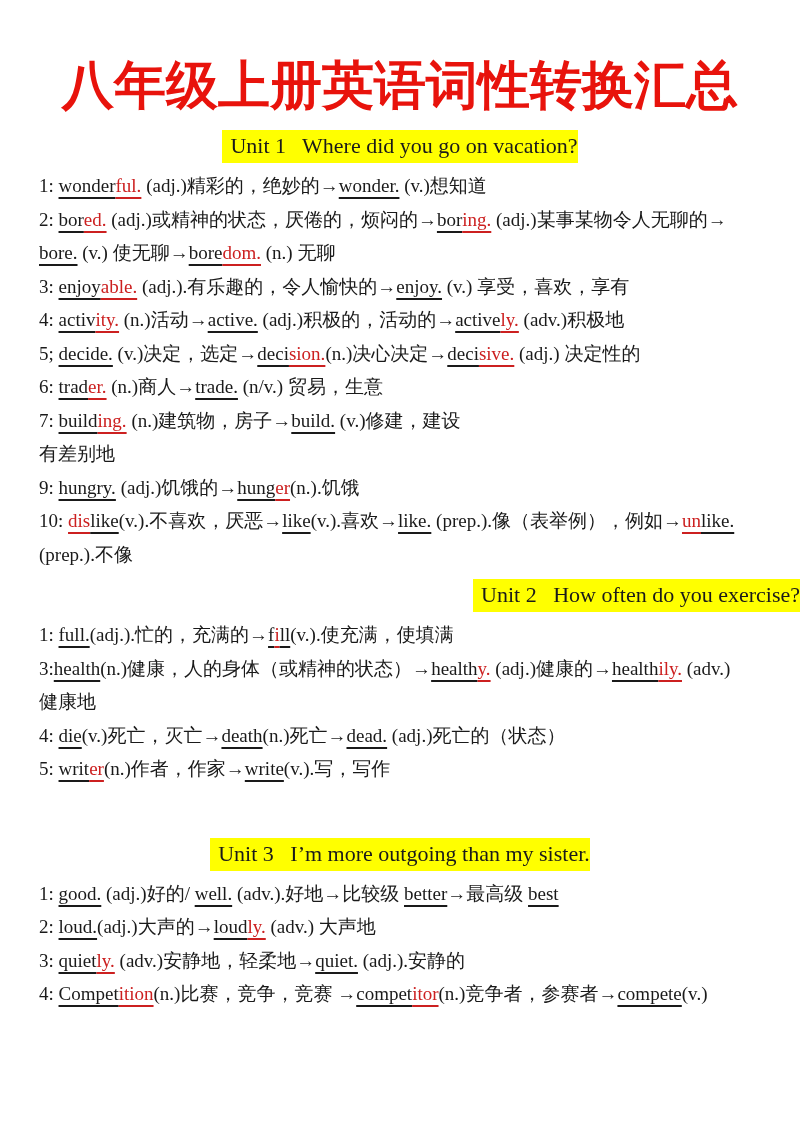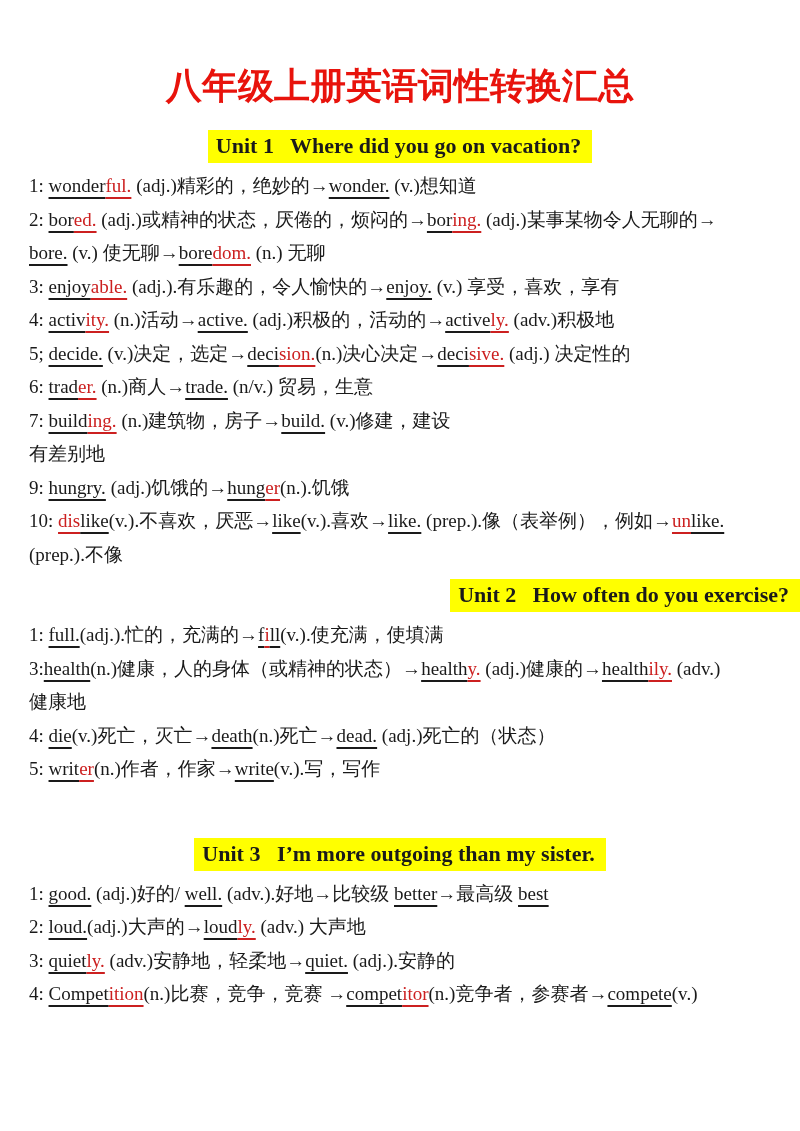--- a/index.html
+++ b/index.html
@@ -15,45 +15,45 @@
     height:1131px;
     margin:0 auto;
     background:#ffffff;
     overflow:hidden;
     font-family:"Liberation Serif","DejaVu Serif",serif;
     color:var(--ink);
   }
   .doc-title{
     margin:58px 0 0 0;
     text-align:center;
-    font-size:36px;
+    font-size:52px;
     line-height:56px;
     font-weight:bold;
     color:var(--title-red);
     white-space:pre;
   }
   .section{margin:0;}
   .section-header{
     text-align:center;
     margin:16px 0 6px 0;
   }
   .section[data-idx="1"] .section-header{margin-top:8px;text-align:right;}
   .section[data-idx="2"] .section-header{margin-top:52px;}
   .hl{
     display:inline-block;
     background:var(--highlight);
-    font-weight:bold;
+    font-weight:normal;
     font-size:22px;
     line-height:26px;
-    padding:3px 11px 4px 8px;
+    padding:3px 0 4px 8px;
     white-space:pre;
   }
   .lines{margin-top:4px;}
   .line{
-    padding-left:29px;
+    padding-left:39px;
     font-size:19px;
     line-height:33.5px;
     white-space:pre;
   }
   .u{
     text-decoration:underline;
     text-decoration-thickness:1.5px;
     text-underline-offset:5px;
   }
   .r{color:var(--word-red);}

